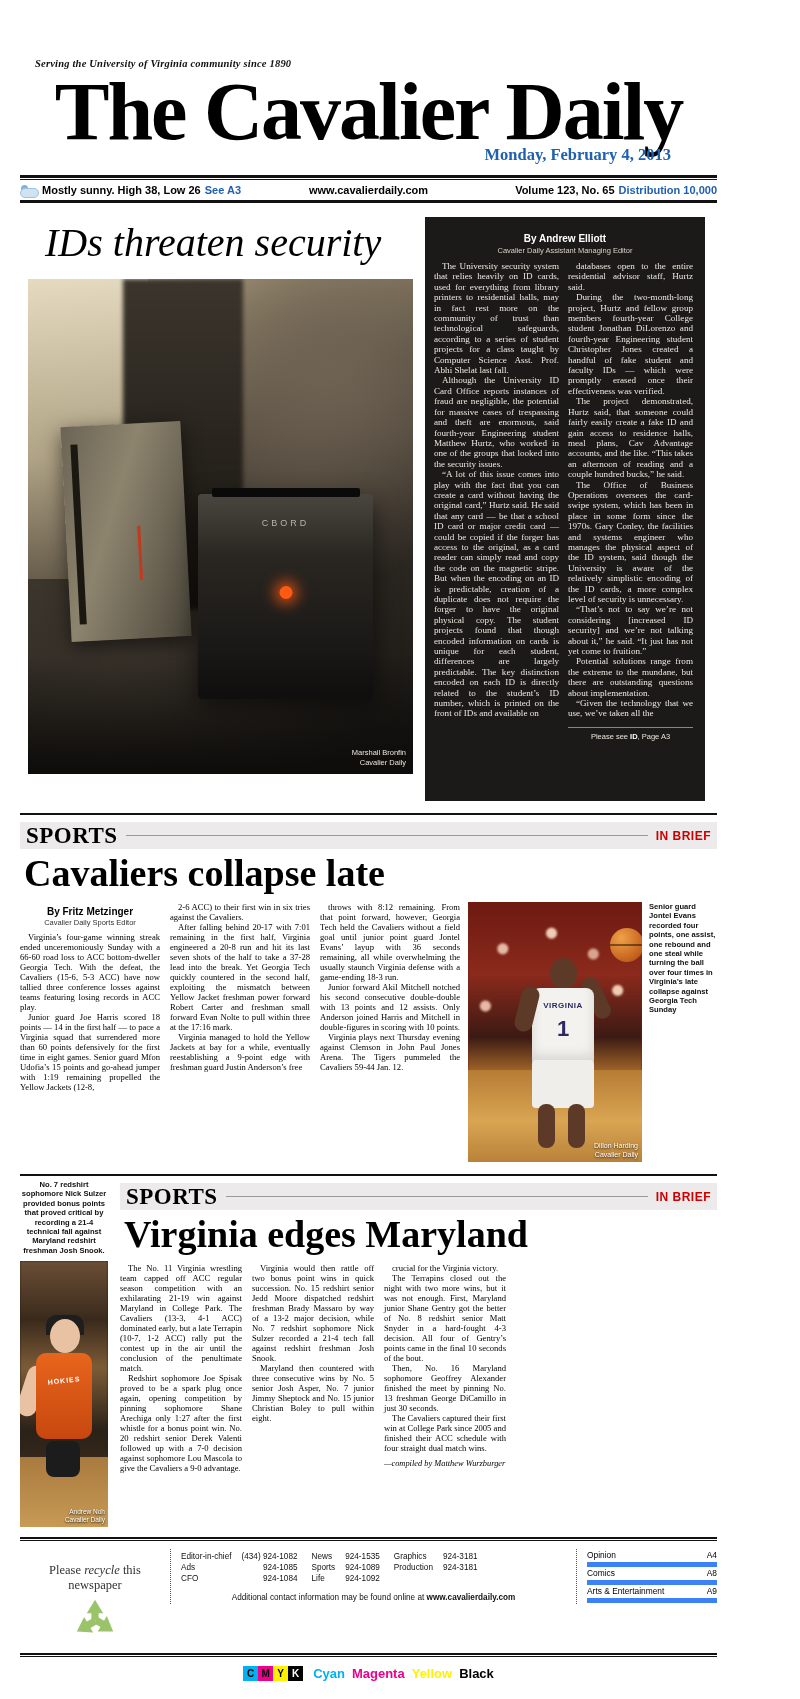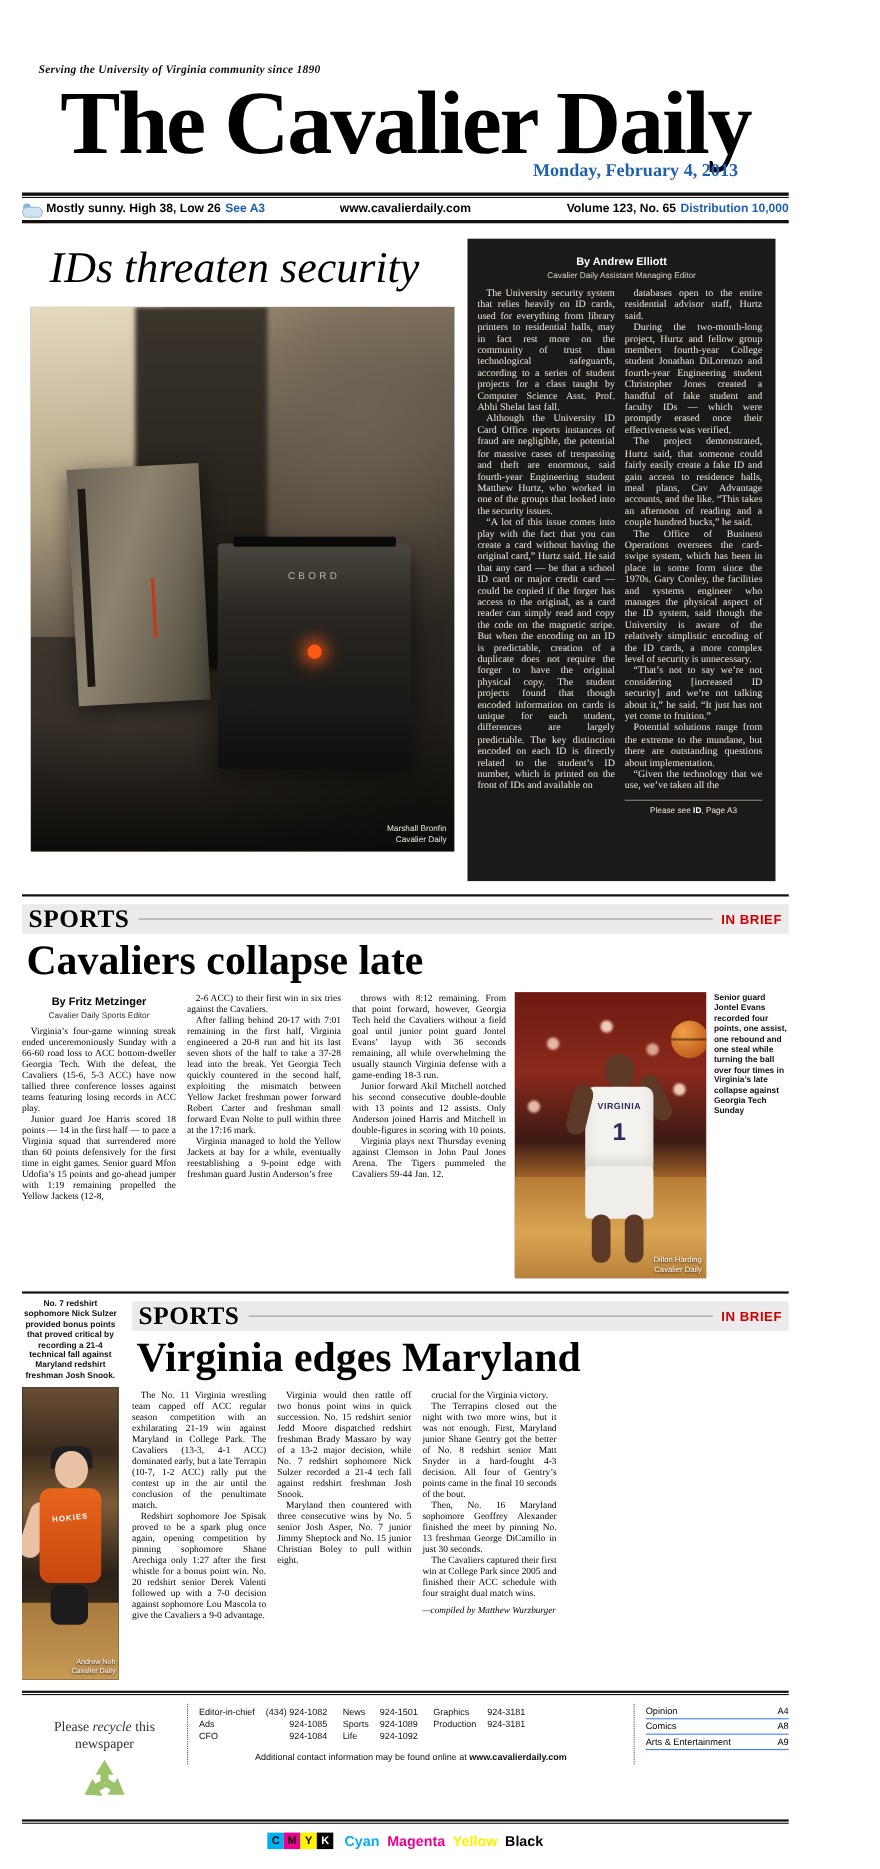--- a/index.html
+++ b/index.html
@@ -313,21 +313,21 @@
   .crow .num{font-weight:400;}
   .cfoot{
     text-align:center;font-family:"Liberation Sans",sans-serif;font-size:8.2px;
     margin-top:9px;color:#111;
   }
   .cfoot b{font-weight:700;}
   .index{width:130px;padding-left:10px;}
   .irow{
     display:flex;justify-content:space-between;
     font-family:"Liberation Sans",sans-serif;font-size:8.4px;line-height:13px;
-    border-bottom:1px solid #3b82f6;
+    border-bottom:5px solid #3b82f6;
   }
 
   .botrule{height:2px;background:#111;margin:12px 20px 0 20px;}
   .botrule2{height:1px;background:#111;margin:1px 20px 0 20px;}
 
   
   .cmyk{
     position:absolute;left:0;right:0;bottom:18px;display:flex;
     justify-content:center;align-items:center;gap:0;
   }
@@ -555,21 +555,21 @@
             <span class="num">924-1085</span>
           </div>
           <div class="crow">
             <span class="lbl">CFO</span>
             <span class="num">924-1084</span>
           </div>
         </div>
         <div class="ccol">
           <div class="crow">
             <span class="lbl">News</span>
-            <span class="num">924-1501</span>
+            <span class="num">924-1535</span>
           </div>
           <div class="crow">
             <span class="lbl">Sports</span>
             <span class="num">924-1089</span>
           </div>
           <div class="crow">
             <span class="lbl">Life</span>
             <span class="num">924-1092</span>
           </div>
         </div>

